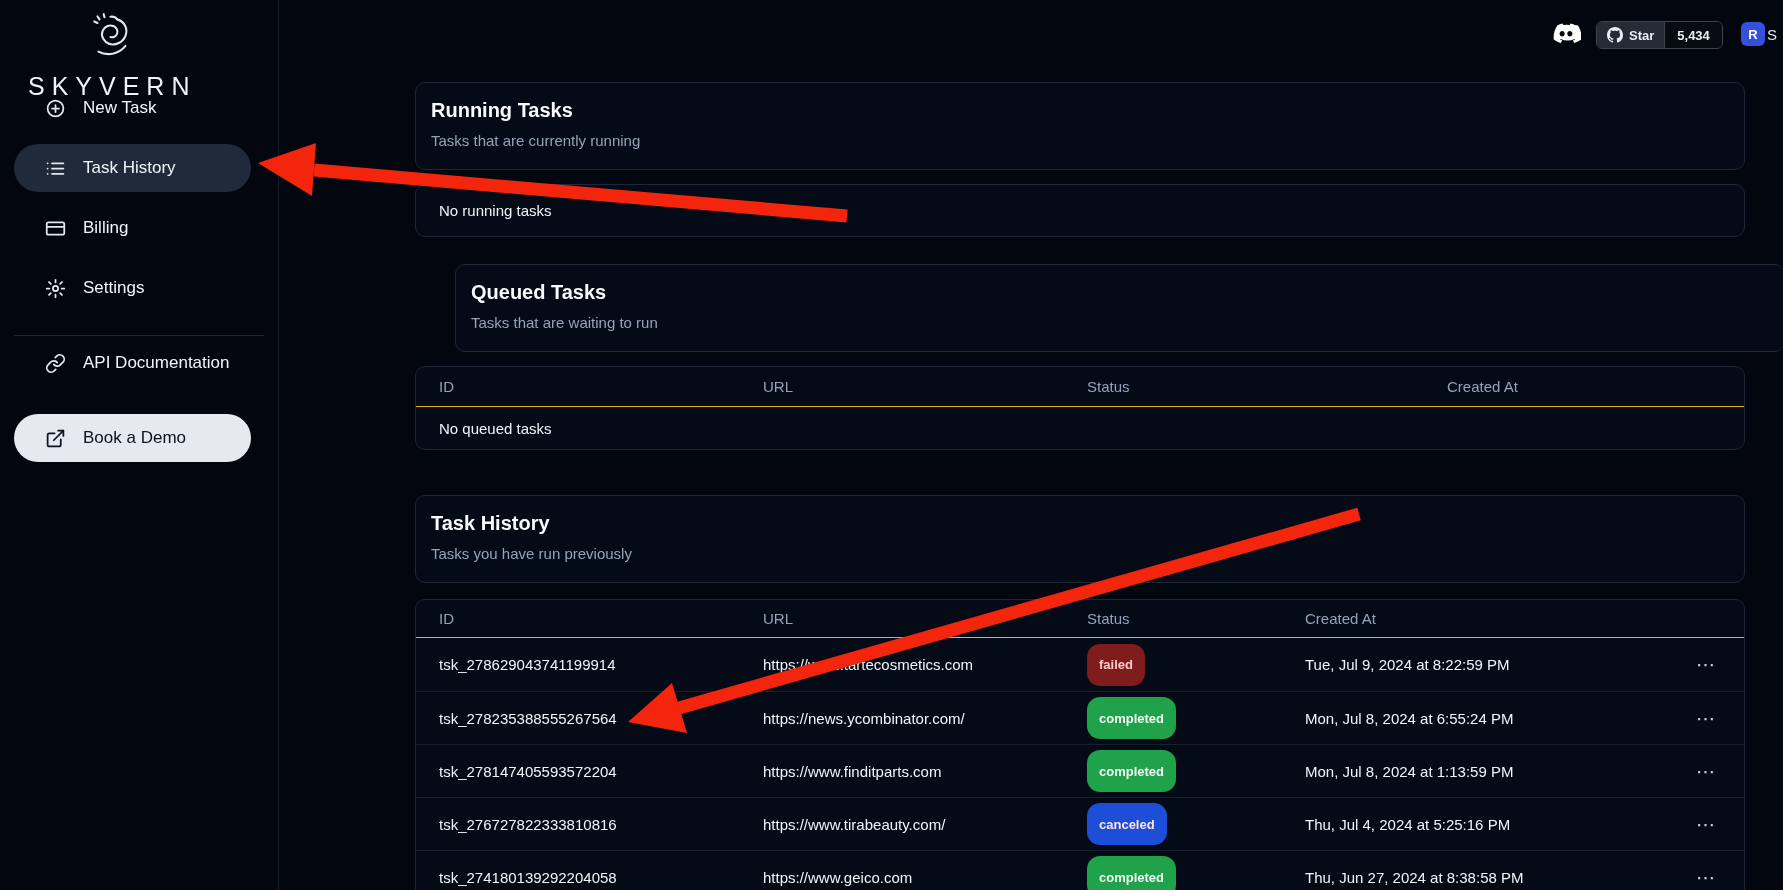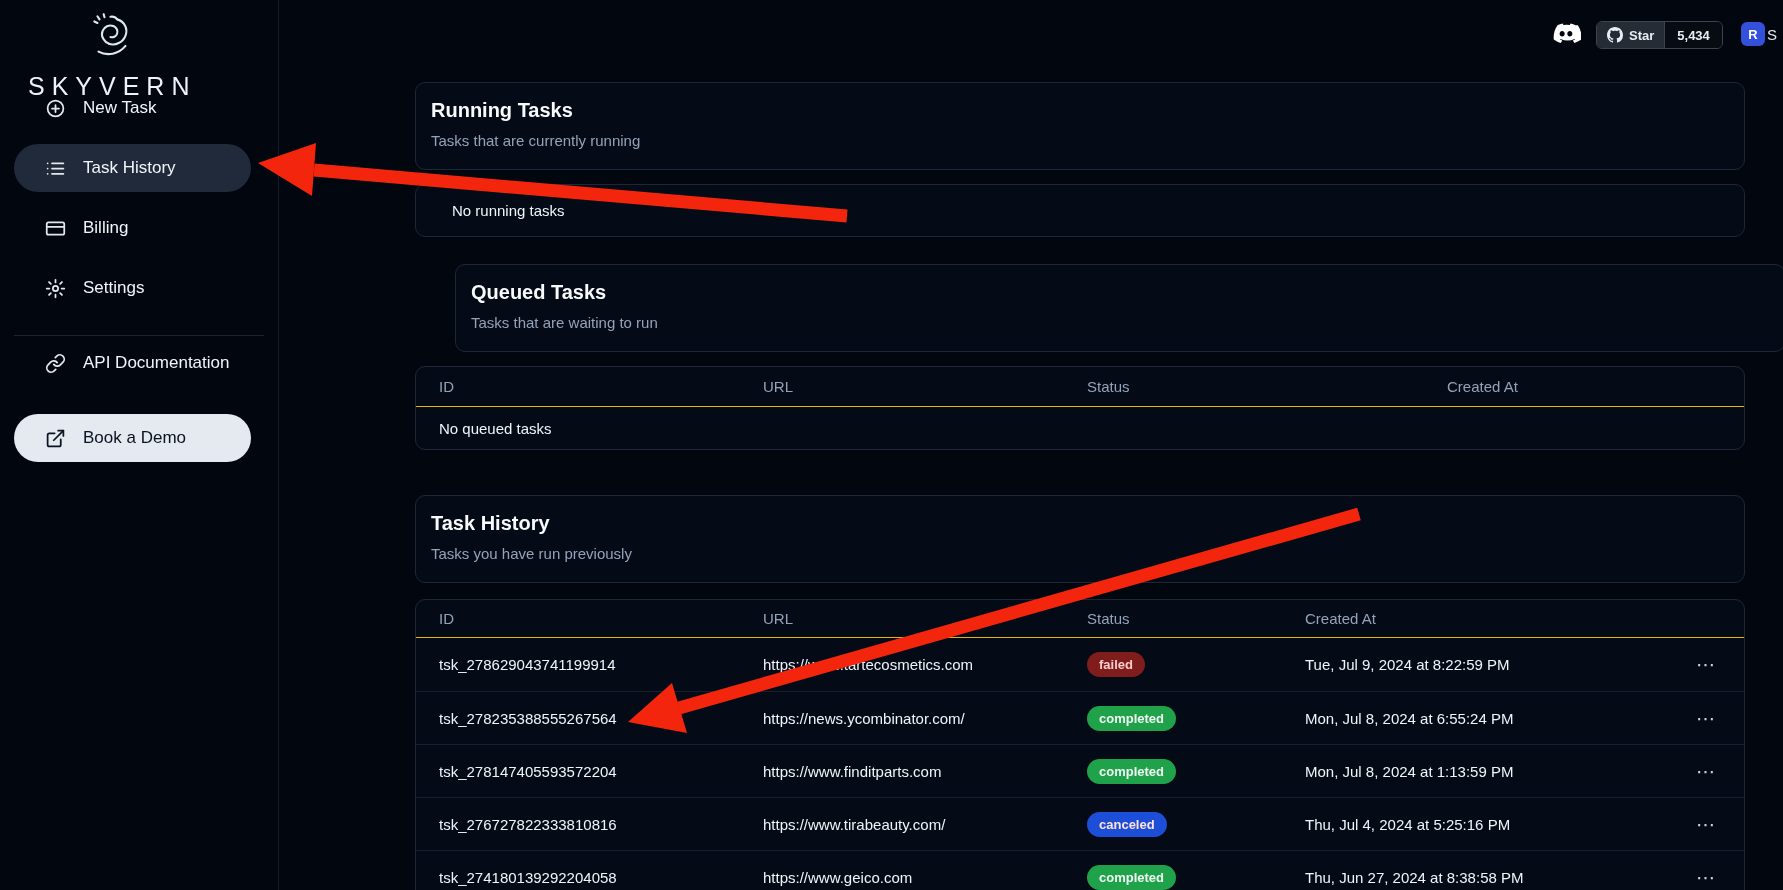--- a/index.html
+++ b/index.html
@@ -59,21 +59,21 @@
   .content { position:absolute; left:415px; top:0; width:1330px; }
   .card {
     position:absolute; left:0; width:1330px;
     border:1px solid #1e2738; border-radius:10px; background:#040a16;
   }
   .card-header { padding:16px 15px; }
   .card-title { font-size:20px; font-weight:700; color:#f8fafc; margin-bottom:10px; }
   .card-subtitle { font-size:15px; color:#94a3b8; }
 
   .hdr-running { top:82px; height:88px; }
-  .tbl-running { top:184px; height:53px; display:flex; align-items:center; padding-left:36px; font-size:15px; }
+  .tbl-running { top:184px; height:53px; display:flex; align-items:center; padding-left:23px; font-size:15px; }
   .hdr-queued { top:264px; height:88px;margin-left:40px; }
   .tbl-queued { top:366px; height:84px; }
   .hdr-history { top:495px; height:88px; }
   .tbl-history { top:599px; height:304px; }
 
   .thead { display:flex; align-items:center; padding-left:23px; color:#94a3b8; font-size:15px; border-bottom:1px solid #eab308; }
   .tbl-queued .thead { height:40px; }
   .tbl-history .thead { height:38px; }
   .empty-row { height:43px; display:flex; align-items:center; padding-left:23px; font-size:15px; color:#f1f5f9; }
 
@@ -82,21 +82,21 @@
 
   .tcol-id { width:324px; }
   .tcol-url { width:324px; }
   .tcol-status { width:218px; }
   .tcol-status-q { width:360px; }
   .tcol-created { width:356px; }
   .tcol-created-q { flex:1; }
   .tcol-actions { flex:1; display:flex; justify-content:flex-end; padding-right:28px; }
 
   .badge {
-    display:inline-flex; align-items:center; height:25px; padding:0 12px;
+    display:inline-flex; align-items:center; height:42px; padding:0 12px;
     border-radius:13px; font-size:13px; font-weight:700;
   }
   .actions-btn { background:none; border:none; color:#cbd5e1; font-size:19px; letter-spacing:1px; cursor:pointer; line-height:1; }
 
   
   .arrows { position:absolute; inset:0; width:1783px; height:890px; pointer-events:none; z-index:50; }
 </style>
 </head>
 <body>
 

